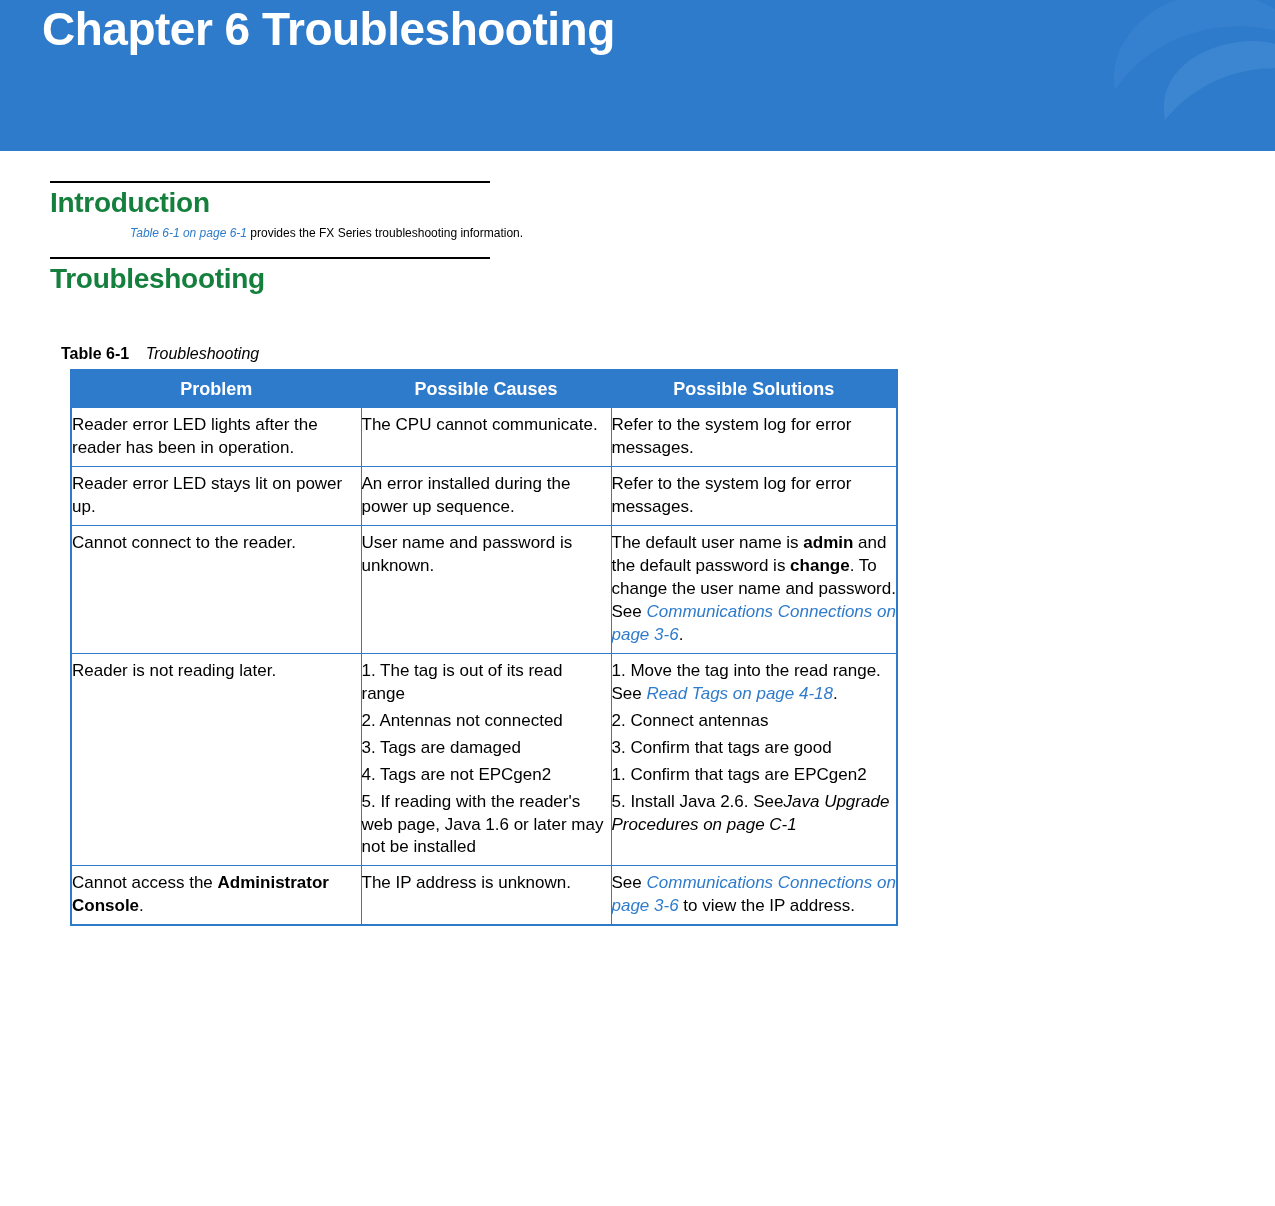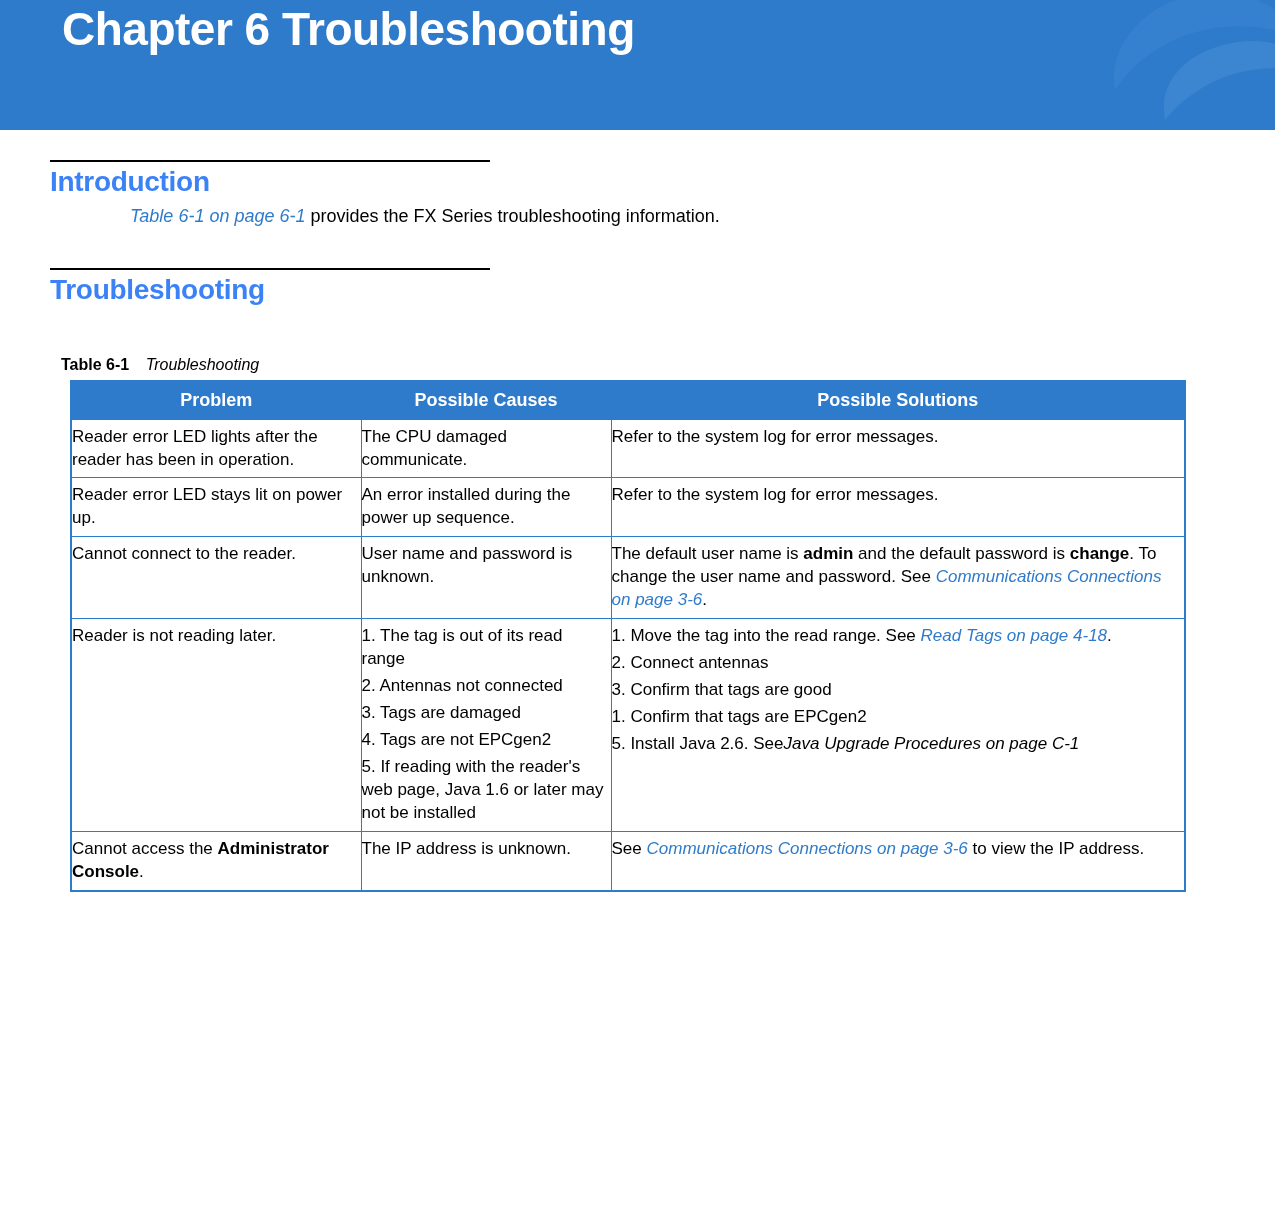--- a/index.html
+++ b/index.html
@@ -5,22 +5,22 @@
   * { box-sizing: border-box; }
   body {
     margin: 0;
     font-family: Arial, Helvetica, sans-serif;
     background: #fff;
     color: #000;
     width: 1275px;
   }
   .banner {
     background: #2f7bcb;
-    height: 130px;
-    padding-left: 62px;
+    height: 151px;
+    padding-left: 42px;
     padding-top: 0;
     position: relative;
     overflow: hidden;
   }
   .banner h1 {
     margin: 0;
     color: #fff;
     font-size: 46px;
     font-weight: bold;
     font-family: "Arial Narrow", Arial, sans-serif;
@@ -43,41 +43,41 @@
     border: none;
     border-top: 2px solid #000;
     width: 440px;
     margin: 0;
   }
   .section-title {
     font-family: "Arial Narrow", Arial, sans-serif;
     font-weight: bold;
     font-size: 28px;
     margin: 4px 0 6px 0;
-    color: #3b82f6;
+    color: #15803d;
     letter-spacing: -0.3px;
   }
   .intro-p {
-    margin: 0 0 40px 80px;
-    font-size: 18px;
+    margin: 0 0 16px 80px;
+    font-size: 12px;
     line-height: 1.35;
   }
   .link-ref {
     color: #2f7bcb;
     font-style: italic;
   }
   .table-caption {
     margin: 50px 0 6px 11px;
     font-size: 16px;
   }
   .table-caption .label { font-weight: bold; font-family: "Arial Narrow", Arial, sans-serif; }
   .table-caption .desc { font-style: italic; margin-left: 12px; }
   table.trouble {
     border-collapse: collapse;
-    width: 1116px;
+    width: 828px;
     margin-left: 20px;
     border: 2px solid #2f7bcb;
     font-size: 17px;
     line-height: 1.35;
   }
   table.trouble th {
     background: #2f7bcb;
     color: #fff;
     font-family: "Arial Narrow", Arial, sans-serif;
     font-weight: bold;
@@ -138,21 +138,21 @@
         <th>Possible Causes</th>
         <th>Possible Solutions</th>
       </tr>
     </thead>
     <tbody id="tbody">
         <tr>
           <td>
             <span class="cell-line">Reader error LED lights after the reader has been in operation.</span>
           </td>
           <td>
-            <span class="cell-line">The CPU damaged communicate.</span>
+            <span class="cell-line">The CPU cannot communicate.</span>
           </td>
           <td>
             <span class="cell-line">Refer to the system log for error messages.</span>
           </td>
         </tr>
         <tr>
           <td>
             <span class="cell-line">Reader error LED stays lit on power up.</span>
           </td>
           <td>

